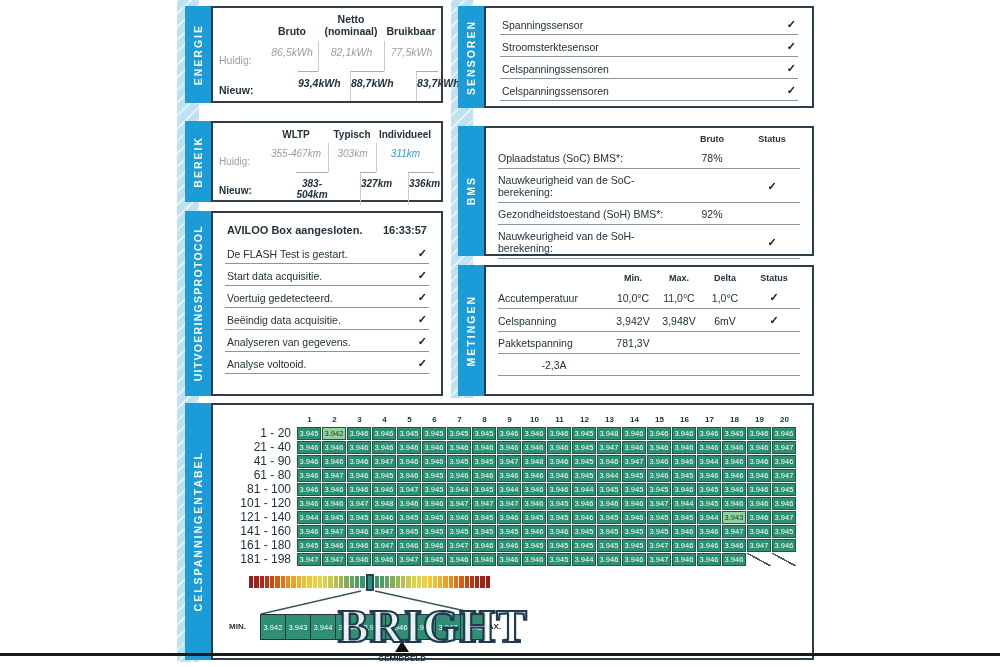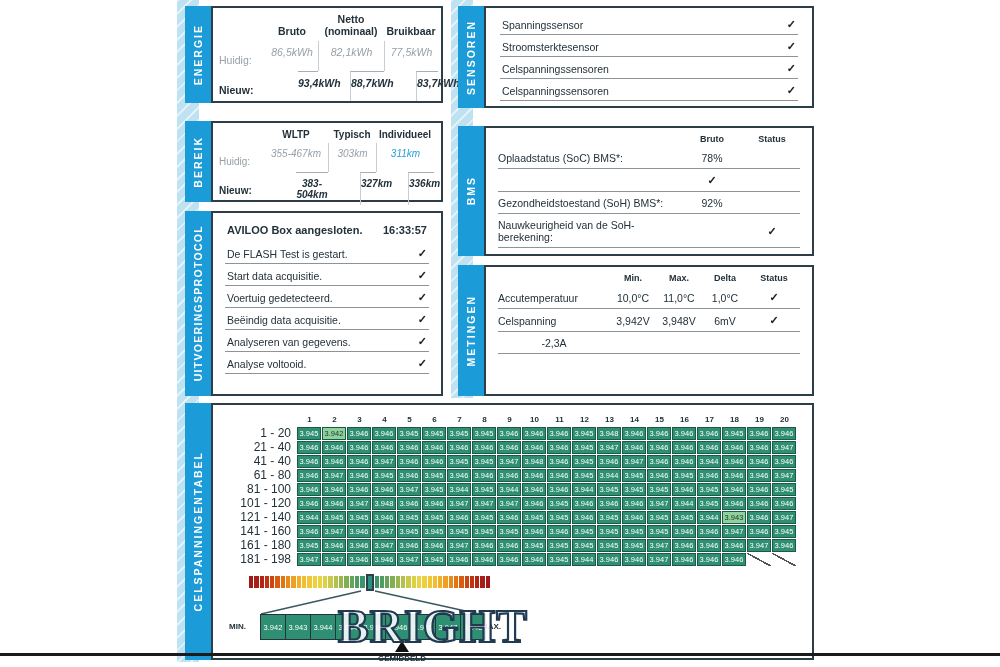--- a/index.html
+++ b/index.html
@@ -172,20 +172,21 @@
     <div>Bruto</div>
     <div>Status</div>
   </div>
   <div id="bms-rows">
       <div class="grow bmsgrid">
         <div class="rl">Oplaadstatus (SoC) BMS*:</div>
         <div class="rv">78%</div>
         <div class="rv check"></div>
       </div>
       <div class="grow bmsgrid">
+        <div class="rl">Nauwkeurigheid van de SoC-berekening:</div>
         <div class="rv"></div>
         <div class="rv check">✓</div>
       </div>
       <div class="grow bmsgrid">
         <div class="rl">Gezondheidstoestand (SoH) BMS*:</div>
         <div class="rv">92%</div>
         <div class="rv check"></div>
       </div>
       <div class="grow bmsgrid">
         <div class="rl">Nauwkeurigheid van de SoH-berekening:</div>
@@ -213,20 +214,27 @@
         <div class="rv">11,0°C</div>
         <div class="rv">1,0°C</div>
         <div class="rv check">✓</div>
       </div>
       <div class="grow metgrid">
         <div class="rl">Celspanning</div>
         <div class="rv">3,942V</div>
         <div class="rv">3,948V</div>
         <div class="rv">6mV</div>
         <div class="rv check">✓</div>
+      </div>
+      <div class="grow metgrid">
+        <div class="rl">Pakketspanning</div>
+        <div class="rv">781,3V</div>
+        <div class="rv"></div>
+        <div class="rv"></div>
+        <div class="rv check"></div>
       </div>
       <div class="grow metgrid">
         <div class="rv">-2,3A</div>
         <div class="rv"></div>
         <div class="rv"></div>
         <div class="rv check"></div>
       </div>
     </div>
 </div>
 
@@ -291,21 +299,21 @@
       <div class="cell">3.946</div>
       <div class="cell">3.945</div>
       <div class="cell">3.947</div>
       <div class="cell">3.946</div>
       <div class="cell">3.946</div>
       <div class="cell">3.946</div>
       <div class="cell">3.946</div>
       <div class="cell">3.946</div>
       <div class="cell">3.946</div>
       <div class="cell">3.947</div>
-      <div class="rlab">41 - 40</div>
+      <div class="rlab">41 - 90</div>
       <div class="cell">3.946</div>
       <div class="cell">3.946</div>
       <div class="cell">3.946</div>
       <div class="cell">3.947</div>
       <div class="cell">3.946</div>
       <div class="cell">3.946</div>
       <div class="cell">3.945</div>
       <div class="cell">3.945</div>
       <div class="cell">3.947</div>
       <div class="cell">3.948</div>

